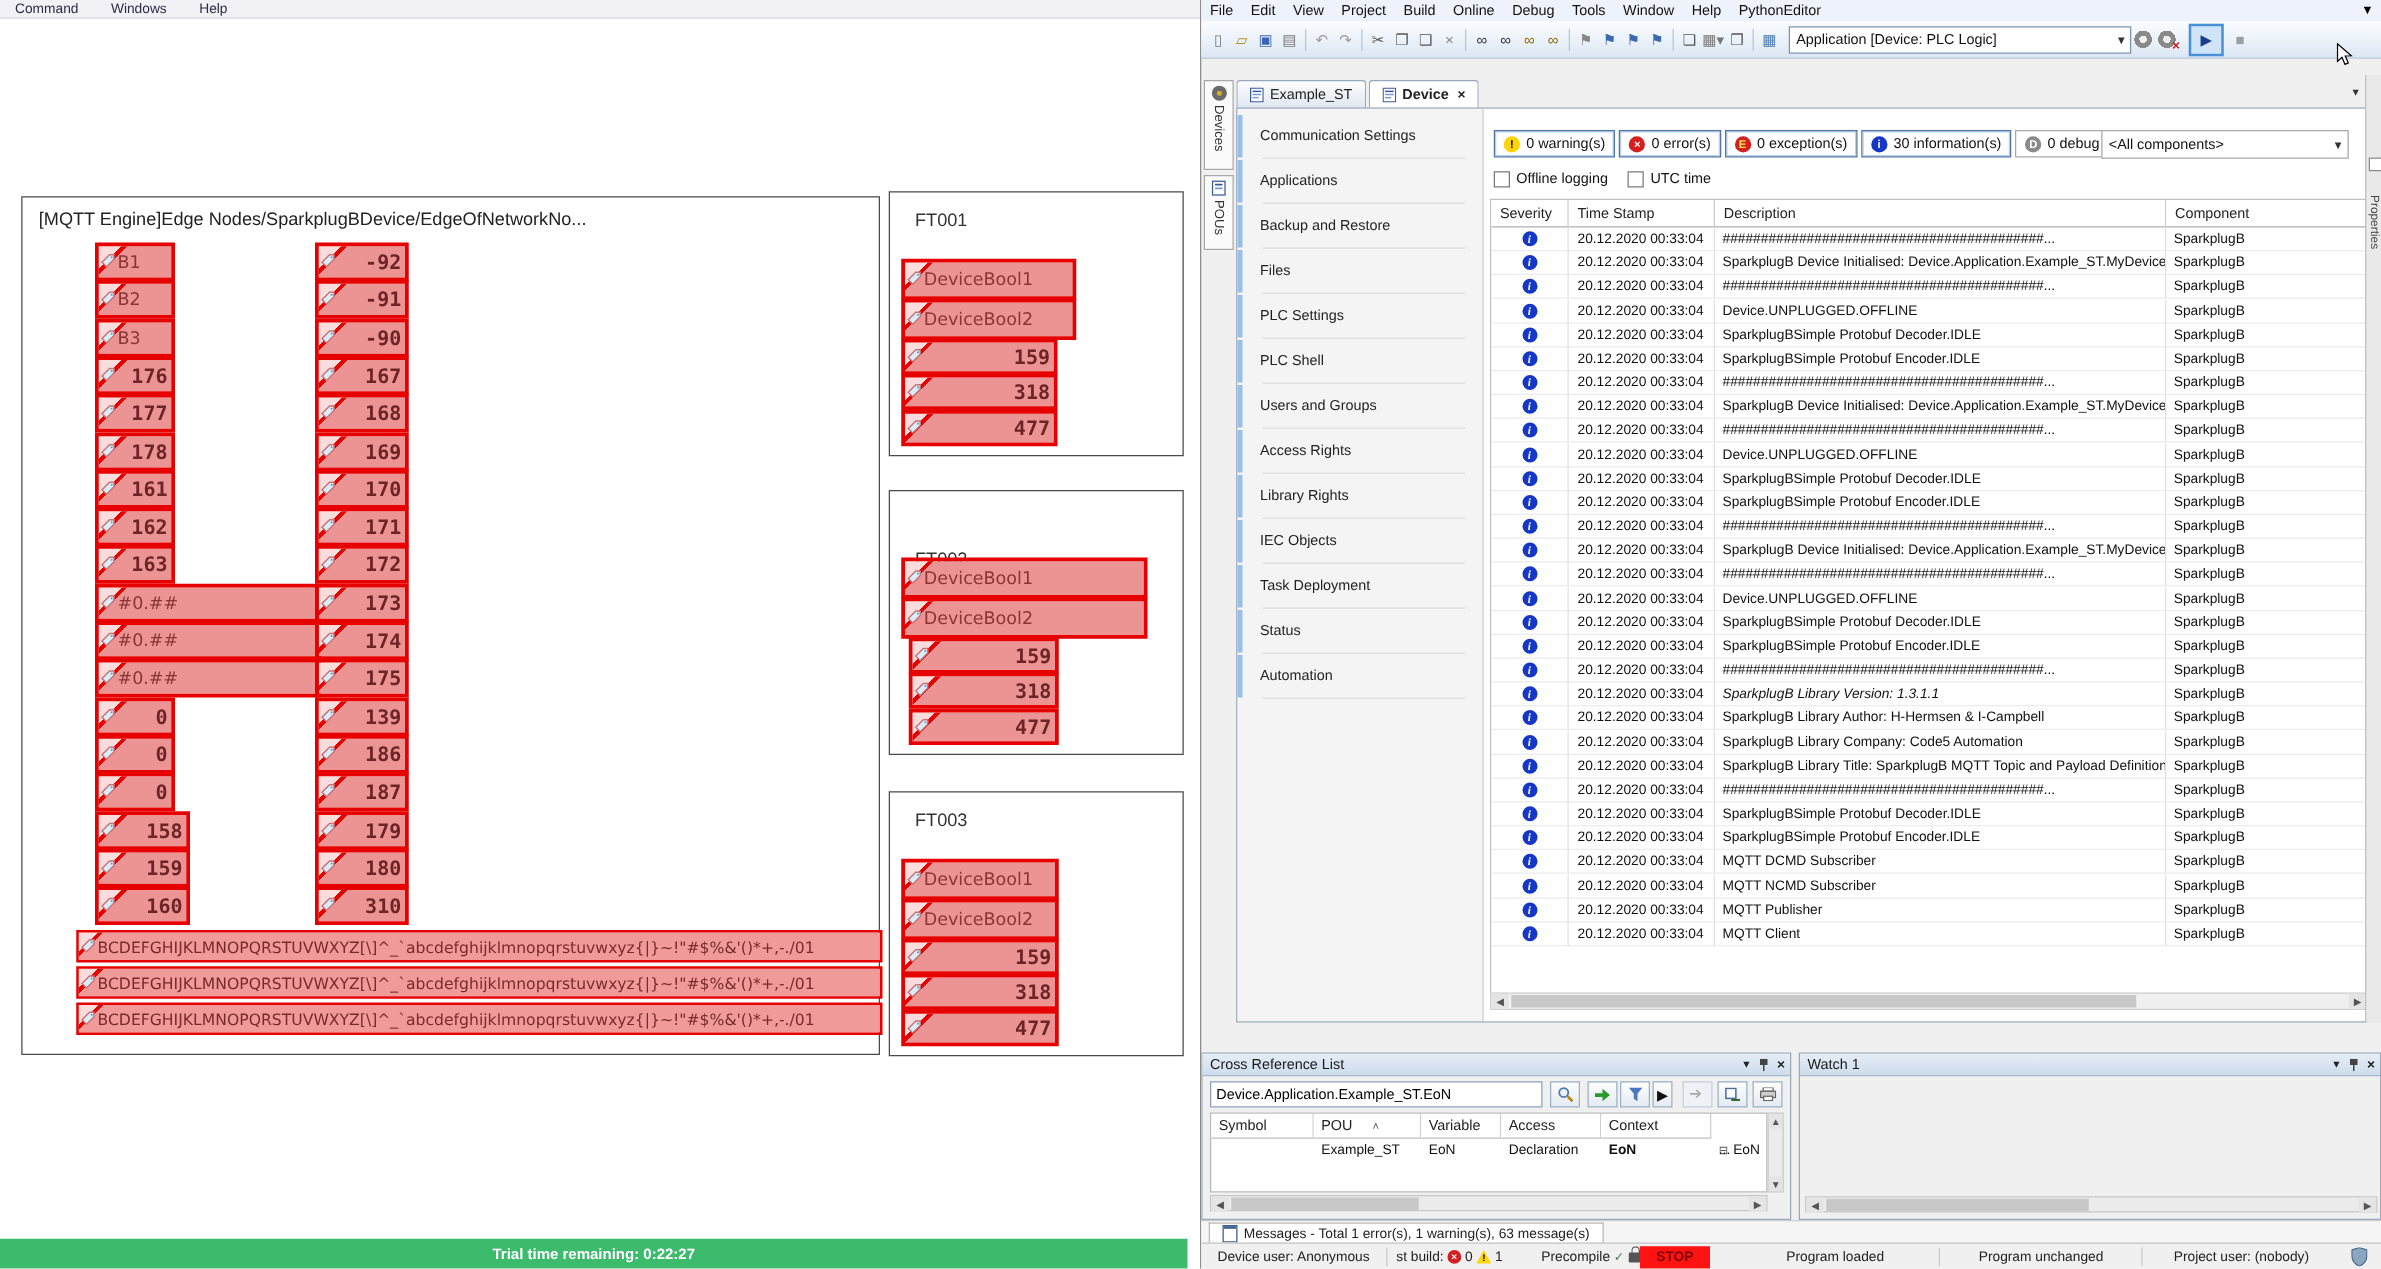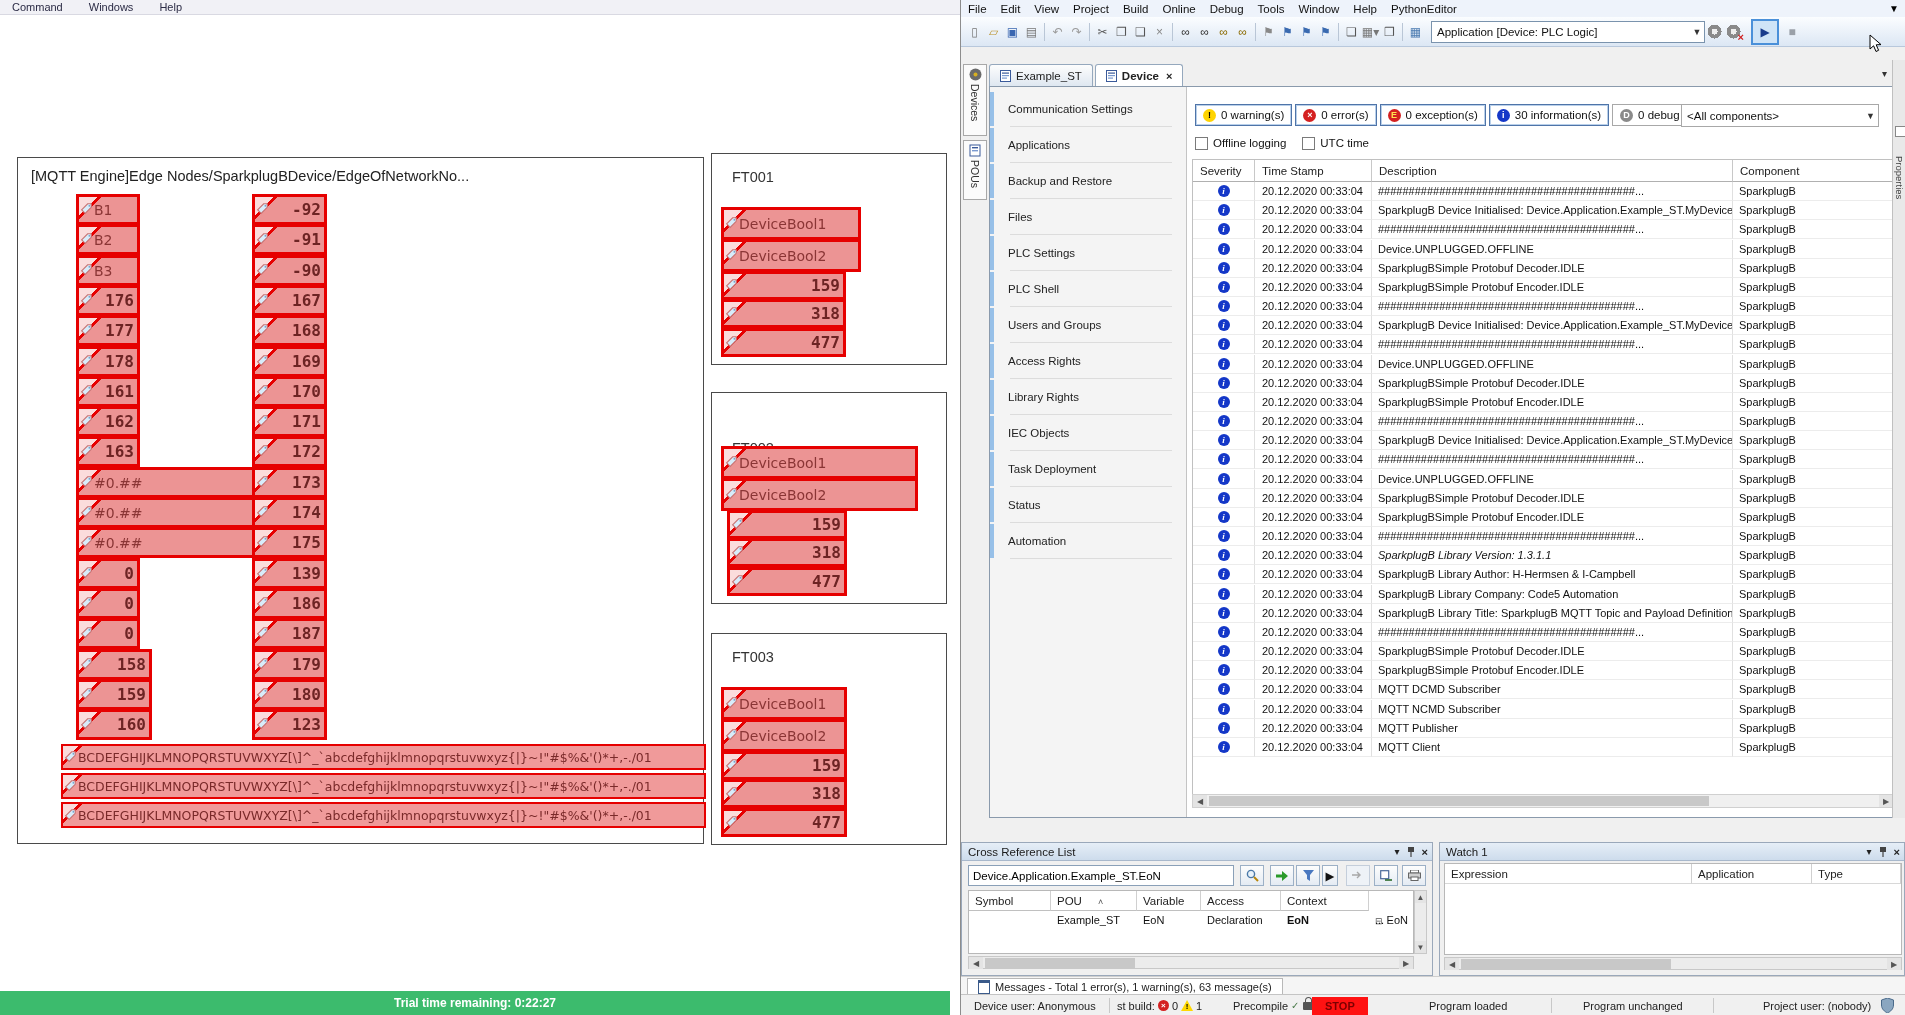--- a/index.html
+++ b/index.html
@@ -404,21 +404,21 @@
               <path d="M2 9.6 9.4 2.2h4.4v4.4L6.4 14z" fill="#d8ecfa" stroke="#c87272" stroke-width="1.4"></path>
               <rect x="10.6" y="3.9" width="1.7" height="1.7" fill="#5f97c7"></rect>
             </svg></span>
           <span class="tagval num">180</span>
         </div>
         <div class="tagw" style="left: 252px; top: 709px; width: 69px; height: 25px;">
           <span class="tagicon"><svg viewBox="0 0 16 16" width="13" height="13">
               <path d="M2 9.6 9.4 2.2h4.4v4.4L6.4 14z" fill="#d8ecfa" stroke="#c87272" stroke-width="1.4"></path>
               <rect x="10.6" y="3.9" width="1.7" height="1.7" fill="#5f97c7"></rect>
             </svg></span>
-          <span class="tagval num">123</span>
+          <span class="tagval num">310</span>
         </div>
         <div class="tagw long" style="left: 61px; top: 744px; width: 641px; height: 22px;">
           <span class="tagicon"><svg viewBox="0 0 16 16" width="13" height="13">
               <path d="M2 9.6 9.4 2.2h4.4v4.4L6.4 14z" fill="#d8ecfa" stroke="#c87272" stroke-width="1.4"></path>
               <rect x="10.6" y="3.9" width="1.7" height="1.7" fill="#5f97c7"></rect>
             </svg></span>
           <span class="tagval txt">BCDEFGHIJKLMNOPQRSTUVWXYZ[\]^_`abcdefghijklmnopqrstuvwxyz{|}~!"#$%&amp;'()*+,-./01</span>
         </div>
         <div class="tagw long" style="left: 61px; top: 773px; width: 641px; height: 22px;">
           <span class="tagicon"><svg viewBox="0 0 16 16" width="13" height="13">
@@ -1036,25 +1036,20 @@
     <div class="panel" style="left:478px;top:842px;width:466px;height:134px;">
       <div class="ptitle">Watch 1</div>
       <div class="pticons">
         <span>▾</span>
         <span style="line-height:0;"><svg width="8" height="10" viewBox="0 0 8 10">
               <rect x="1" y="0" width="6" height="5" fill="#444"></rect>
               <rect x="3.4" y="5" width="1.2" height="5" fill="#444"></rect>
             </svg></span>
         <span style="font-size:11px;font-weight:bold;">×</span>
       </div>
-      <div class="ptable" id="watchtable" style="left:4px;top:20px;width:458px;height:92px;background:#fff;">
-          <div class="phead" style="left: 0px; width: 247px; border-bottom: 1px solid rgb(216, 216, 216);">Expression</div>
-          <div class="phead" style="left: 247px; width: 120px; border-bottom: 1px solid rgb(216, 216, 216);">Application</div>
-          <div class="phead" style="left: 367px; width: 89px; border-bottom: 1px solid rgb(216, 216, 216);">Type</div>
-        </div>
       <div style="position:absolute;left:4px;top:114px;width:458px;height:13px;background:#ececec;border:1px solid #c8c8c8;box-sizing:border-box;">
         <span class="scrbtn" style="left:0;">◀</span>
         <span class="scrbtn" style="right:0;">▶</span>
         <span class="scrthumb" style="left:16px;width:210px;"></span>
       </div>
     </div>
 
     <div id="messagesbar">
       <span id="msgtab">
         <span class="mico"></span>
@@ -1077,21 +1072,21 @@
         <span style="color:#4a7a4a;margin-left:3px;font-size:10px;">✓</span>
         <span class="lockico"></span>
       </span>
       <span class="sfield" style="left:351px;">
         <span id="stopbadge">STOP</span>
       </span>
       <span class="sfield" style="left:468px;">Program loaded</span>
       <span class="ssep" style="left:590px;"></span>
       <span class="sfield" style="left:622px;">Program unchanged</span>
       <span class="ssep" style="left:752px;"></span>
-      <span class="sfield" style="left:802px;">Project user: (nobody)</span>
+      <span class="sfield" style="left:778px;">Project user: (nobody)</span>
       <span class="sfield" style="left:920px;">
         <svg width="13" height="15" viewBox="0 0 13 15">
             <path d="M6.5 0 12.5 2v5c0 4-3 6.5-6 8-3-1.5-6-4-6-8V2Z" fill="#8aa6c0" stroke="#4a6a8a"></path>
           </svg>
       </span>
     </div>
 
     <svg id="cursor" width="14" height="20" viewBox="0 0 14 20">
       <path d="M1 1 L1 15 L4.6 11.8 L7 17.5 L9.6 16.3 L7.2 10.8 L12 10.6 Z" fill="#fff" stroke="#000" stroke-width="1"></path>
     </svg>

